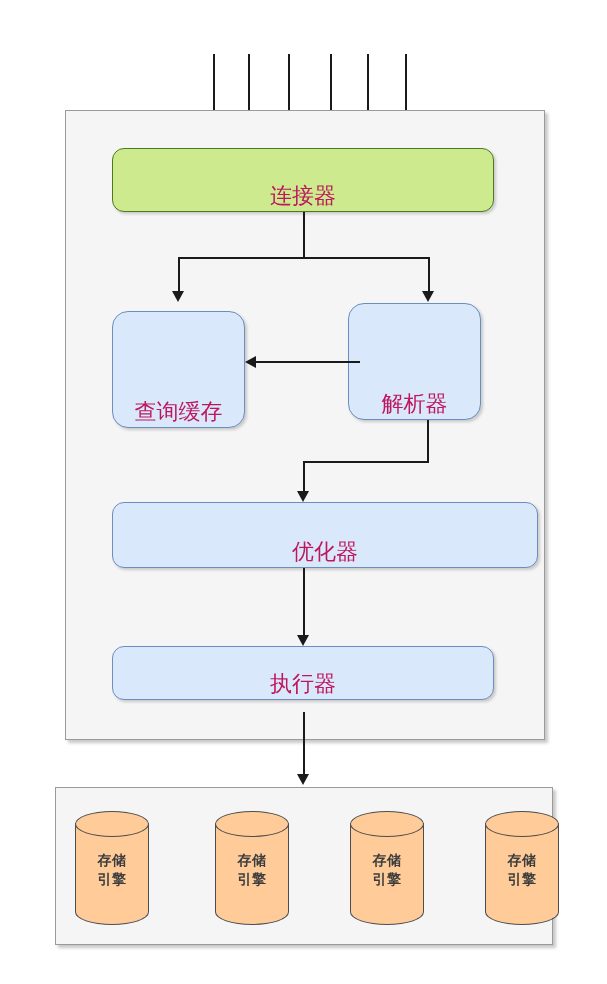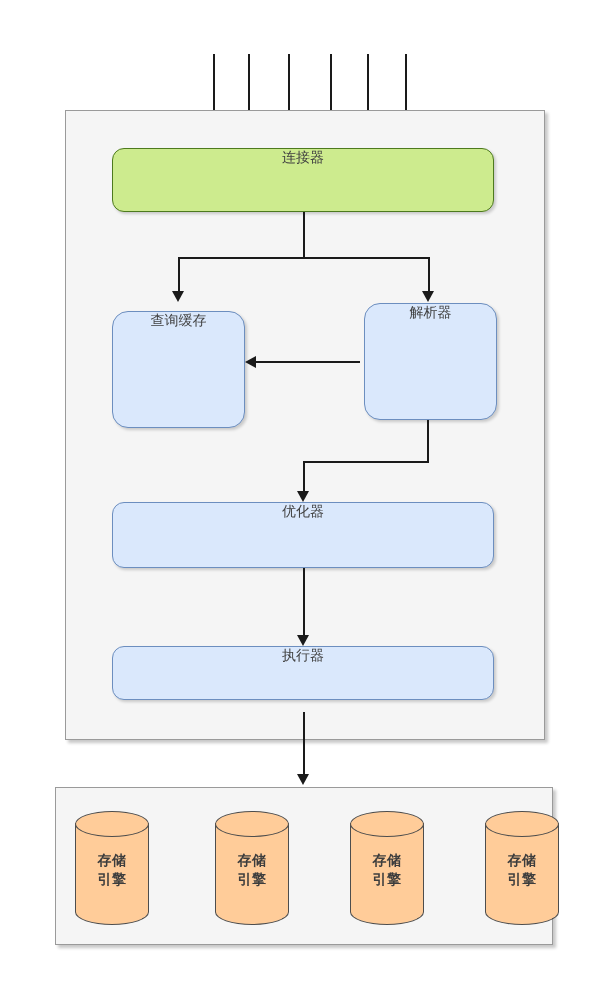--- a/index.html
+++ b/index.html
@@ -49,39 +49,39 @@
     top: 787px;
     width: 498px;
     height: 158px;
   }
 
   
   .node {
     box-sizing: border-box;
     border-radius: 12px;
     display: flex;
-    align-items: flex-start;
+    align-items: flex-end;
     justify-content: center;
-    font-size: 14px;
-    color: #404040;
+    font-size: 22px;
+    color: #be185d;
     box-shadow: 2px 2px 3px rgba(0,0,0,0.18);
   }
   .node-green {
     background: #cdeb8e;
     border: 1px solid #4d7a1e;
   }
   .node-blue {
     background: #dae8fc;
     border: 1px solid #6c8ebf;
   }
 
   #node-connector { left: 112px; top: 148px; width: 382px; height: 64px; }
   #node-querycache { left: 112px; top: 303px; width: 133px; height: 117px; border-radius: 16px; margin-top: 8px; }
-  #node-parser     { left: 364px; top: 303px; width: 133px; height: 117px; border-radius: 16px; }
-  #node-optimizer  { left: 112px; top: 502px; width: 382px; height: 66px; }
+  #node-parser     { left: 348px; top: 303px; width: 133px; height: 117px; border-radius: 16px; }
+  #node-optimizer  { left: 112px; top: 502px; width: 426px; height: 66px; }
   #node-executor   { left: 112px; top: 646px; width: 382px; height: 54px; }
 
   
   .cyl {
     width: 82px;
     height: 114px;
     top: 811px;
   }
   .cyl-body {
     position: absolute;

